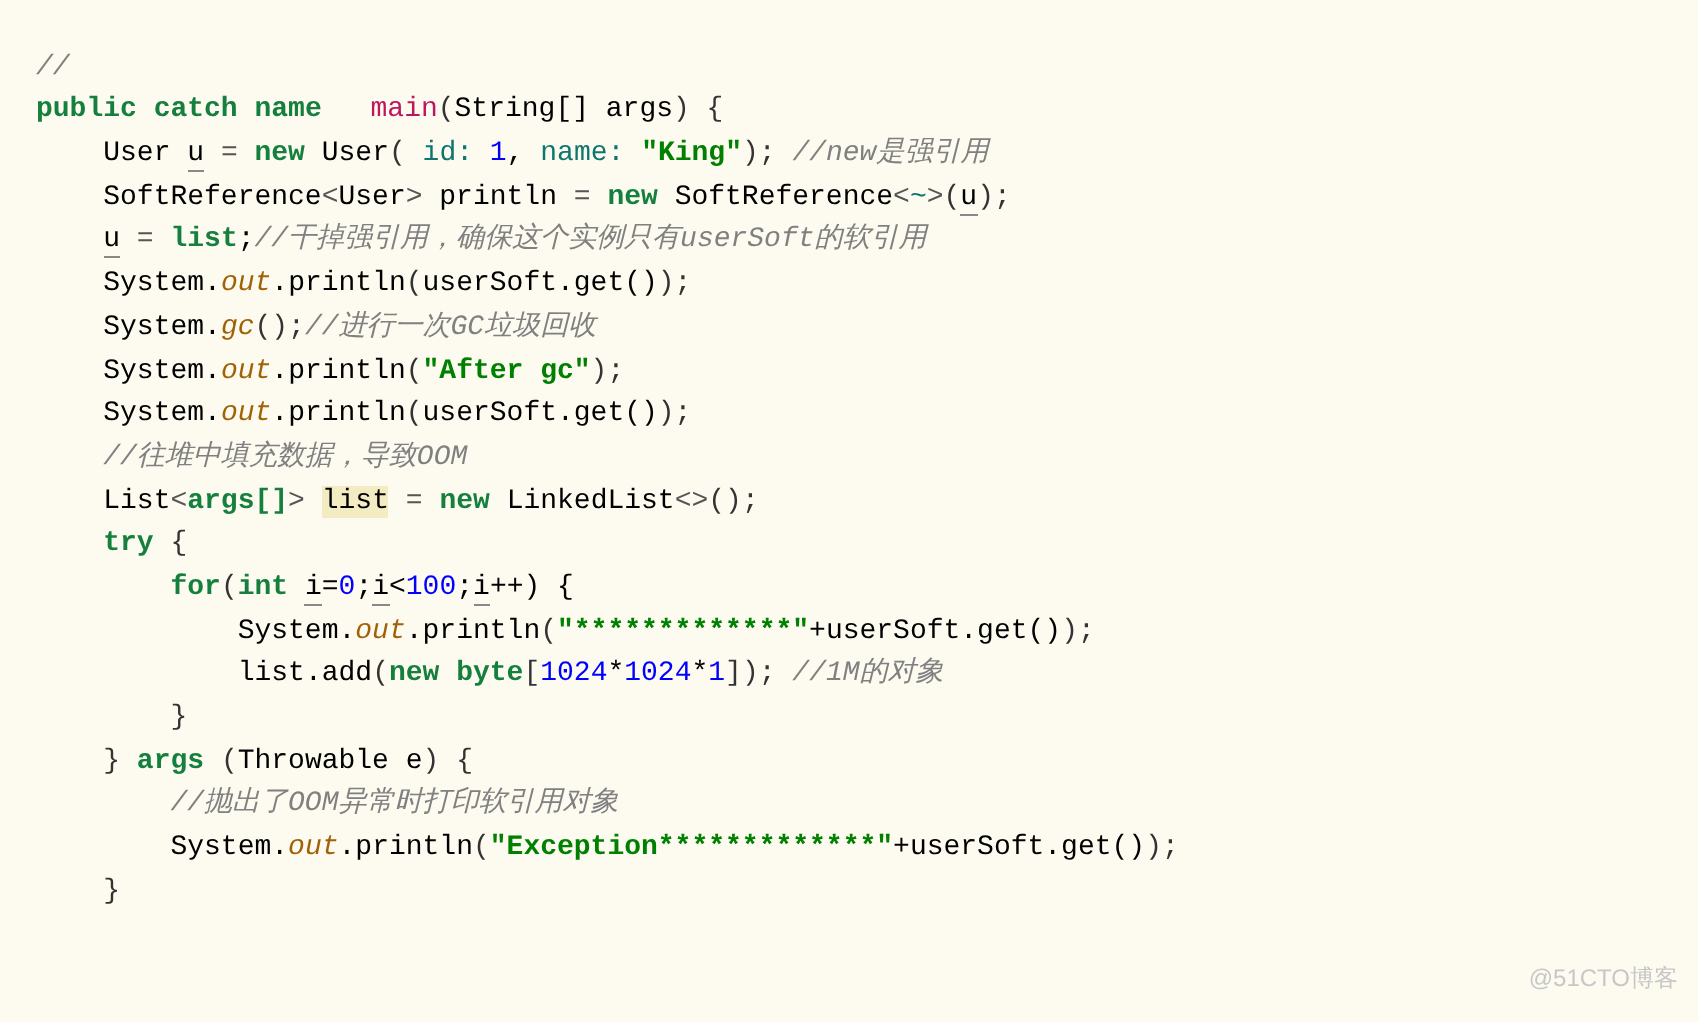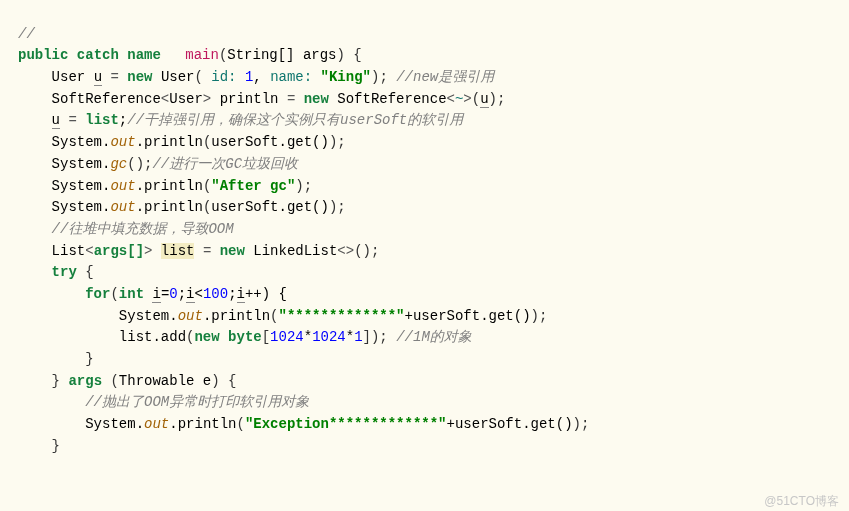--- a/index.html
+++ b/index.html
@@ -25,21 +25,21 @@
   .op   { color: #555; }
   .paren{ color: #333; }
   .hint { color: #0f766e; }
   .com  { color: #808080; font-style: italic;}
   .under { border-bottom: 1px solid #888; }
   .lt   { color: #555; }
   .hl   { background: #f3ecc2; }
   .watermark {
     position: absolute;
     right: 10px;
-    bottom: 0;
+    bottom: 12px;
     color: #c7c7c7;
     font-size: 12px;
     font-family: sans-serif;
   }
 </style>
 </head>
 <body>
 
 <div class="code-area">
 <span class="com">//</span>

